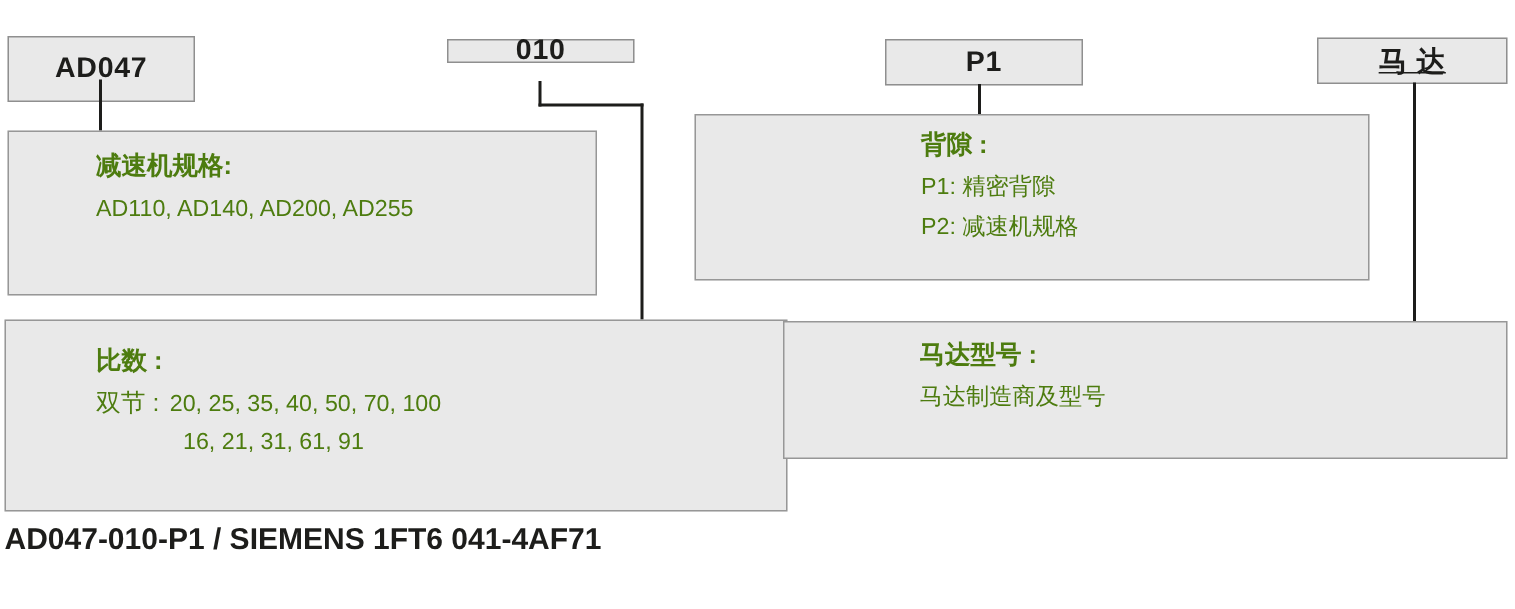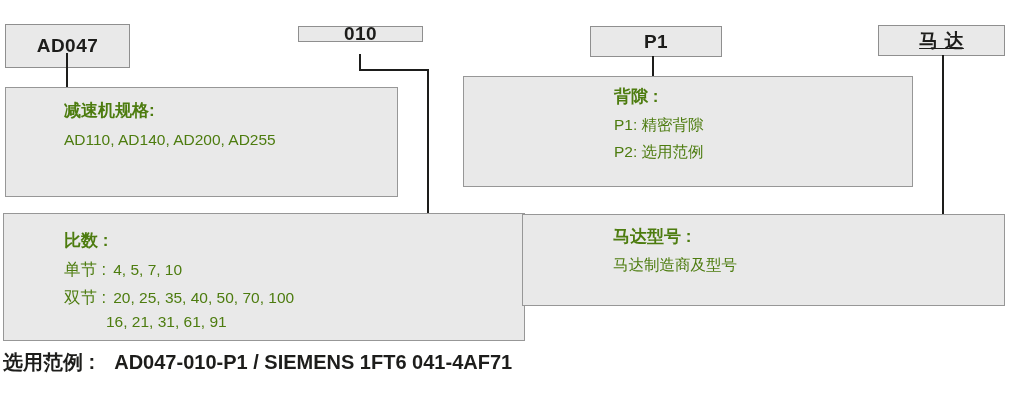--- a/index.html
+++ b/index.html
@@ -45,21 +45,21 @@
   .box-line {
     font-size: 15.5px;
     line-height: 26.5px;
     white-space: nowrap;
   }
   .ratio-label {
     font-size: 16.5px;
     margin-right: 7px;
   }
   .ratio-cont {
-    margin-left: 42px;
+    margin-left: 58px;
     line-height: 22px;
   }
   .inner-spec     { padding: 11px 0 0 58px; }
   .inner-spec .box-line { line-height: 27.5px; }
   .inner-backlash { padding: 8px 0 0 150px; }
   .inner-ratio    { padding: 15px 0 0 60px; }
   .inner-motor    { padding: 10px 0 0 90px; }
   .connector {
     position: absolute;
     background: #1d1d1b;
@@ -98,42 +98,38 @@
     <div class="inner-spec">
       <div class="box-title">减速机规格:</div>
       <div class="box-line">AD110, AD140, AD200, AD255</div>
     </div>
   </div>
 
   <div class="desc-box" style="left:463px; top:76px; width:450px; height:111px;">
     <div class="inner-backlash">
       <div class="box-title">背隙 :</div>
       <div class="box-line">P1: 精密背隙</div>
-      <div class="box-line">P2: 选用范例</div>
+      <div class="box-line">P2: 减速机规格</div>
     </div>
   </div>
 
   <div class="desc-box" style="left:3px; top:213px; width:522px; height:128px;">
     <div class="inner-ratio">
       <div class="box-title">比数 :</div>
-      <div class="box-line">
-        <span class="ratio-label">单节 :</span><span>4, 5, 7, 10</span>
-      </div>
       <div class="box-line">
         <span class="ratio-label">双节 :</span><span>20, 25, 35, 40, 50, 70, 100</span>
       </div>
       <div class="box-line ratio-cont">16, 21, 31, 61, 91</div>
     </div>
   </div>
 
   <div class="desc-box" style="left:522px; top:214px; width:483px; height:92px;">
     <div class="inner-motor">
       <div class="box-title">马达型号 :</div>
       <div class="box-line">马达制造商及型号</div>
     </div>
   </div>
 
   <div class="example">
-    <span>选用范例 :</span>
     <span>AD047-010-P1 / SIEMENS 1FT6 041-4AF71</span>
   </div>
 
 </div>
 
 </body></html>

